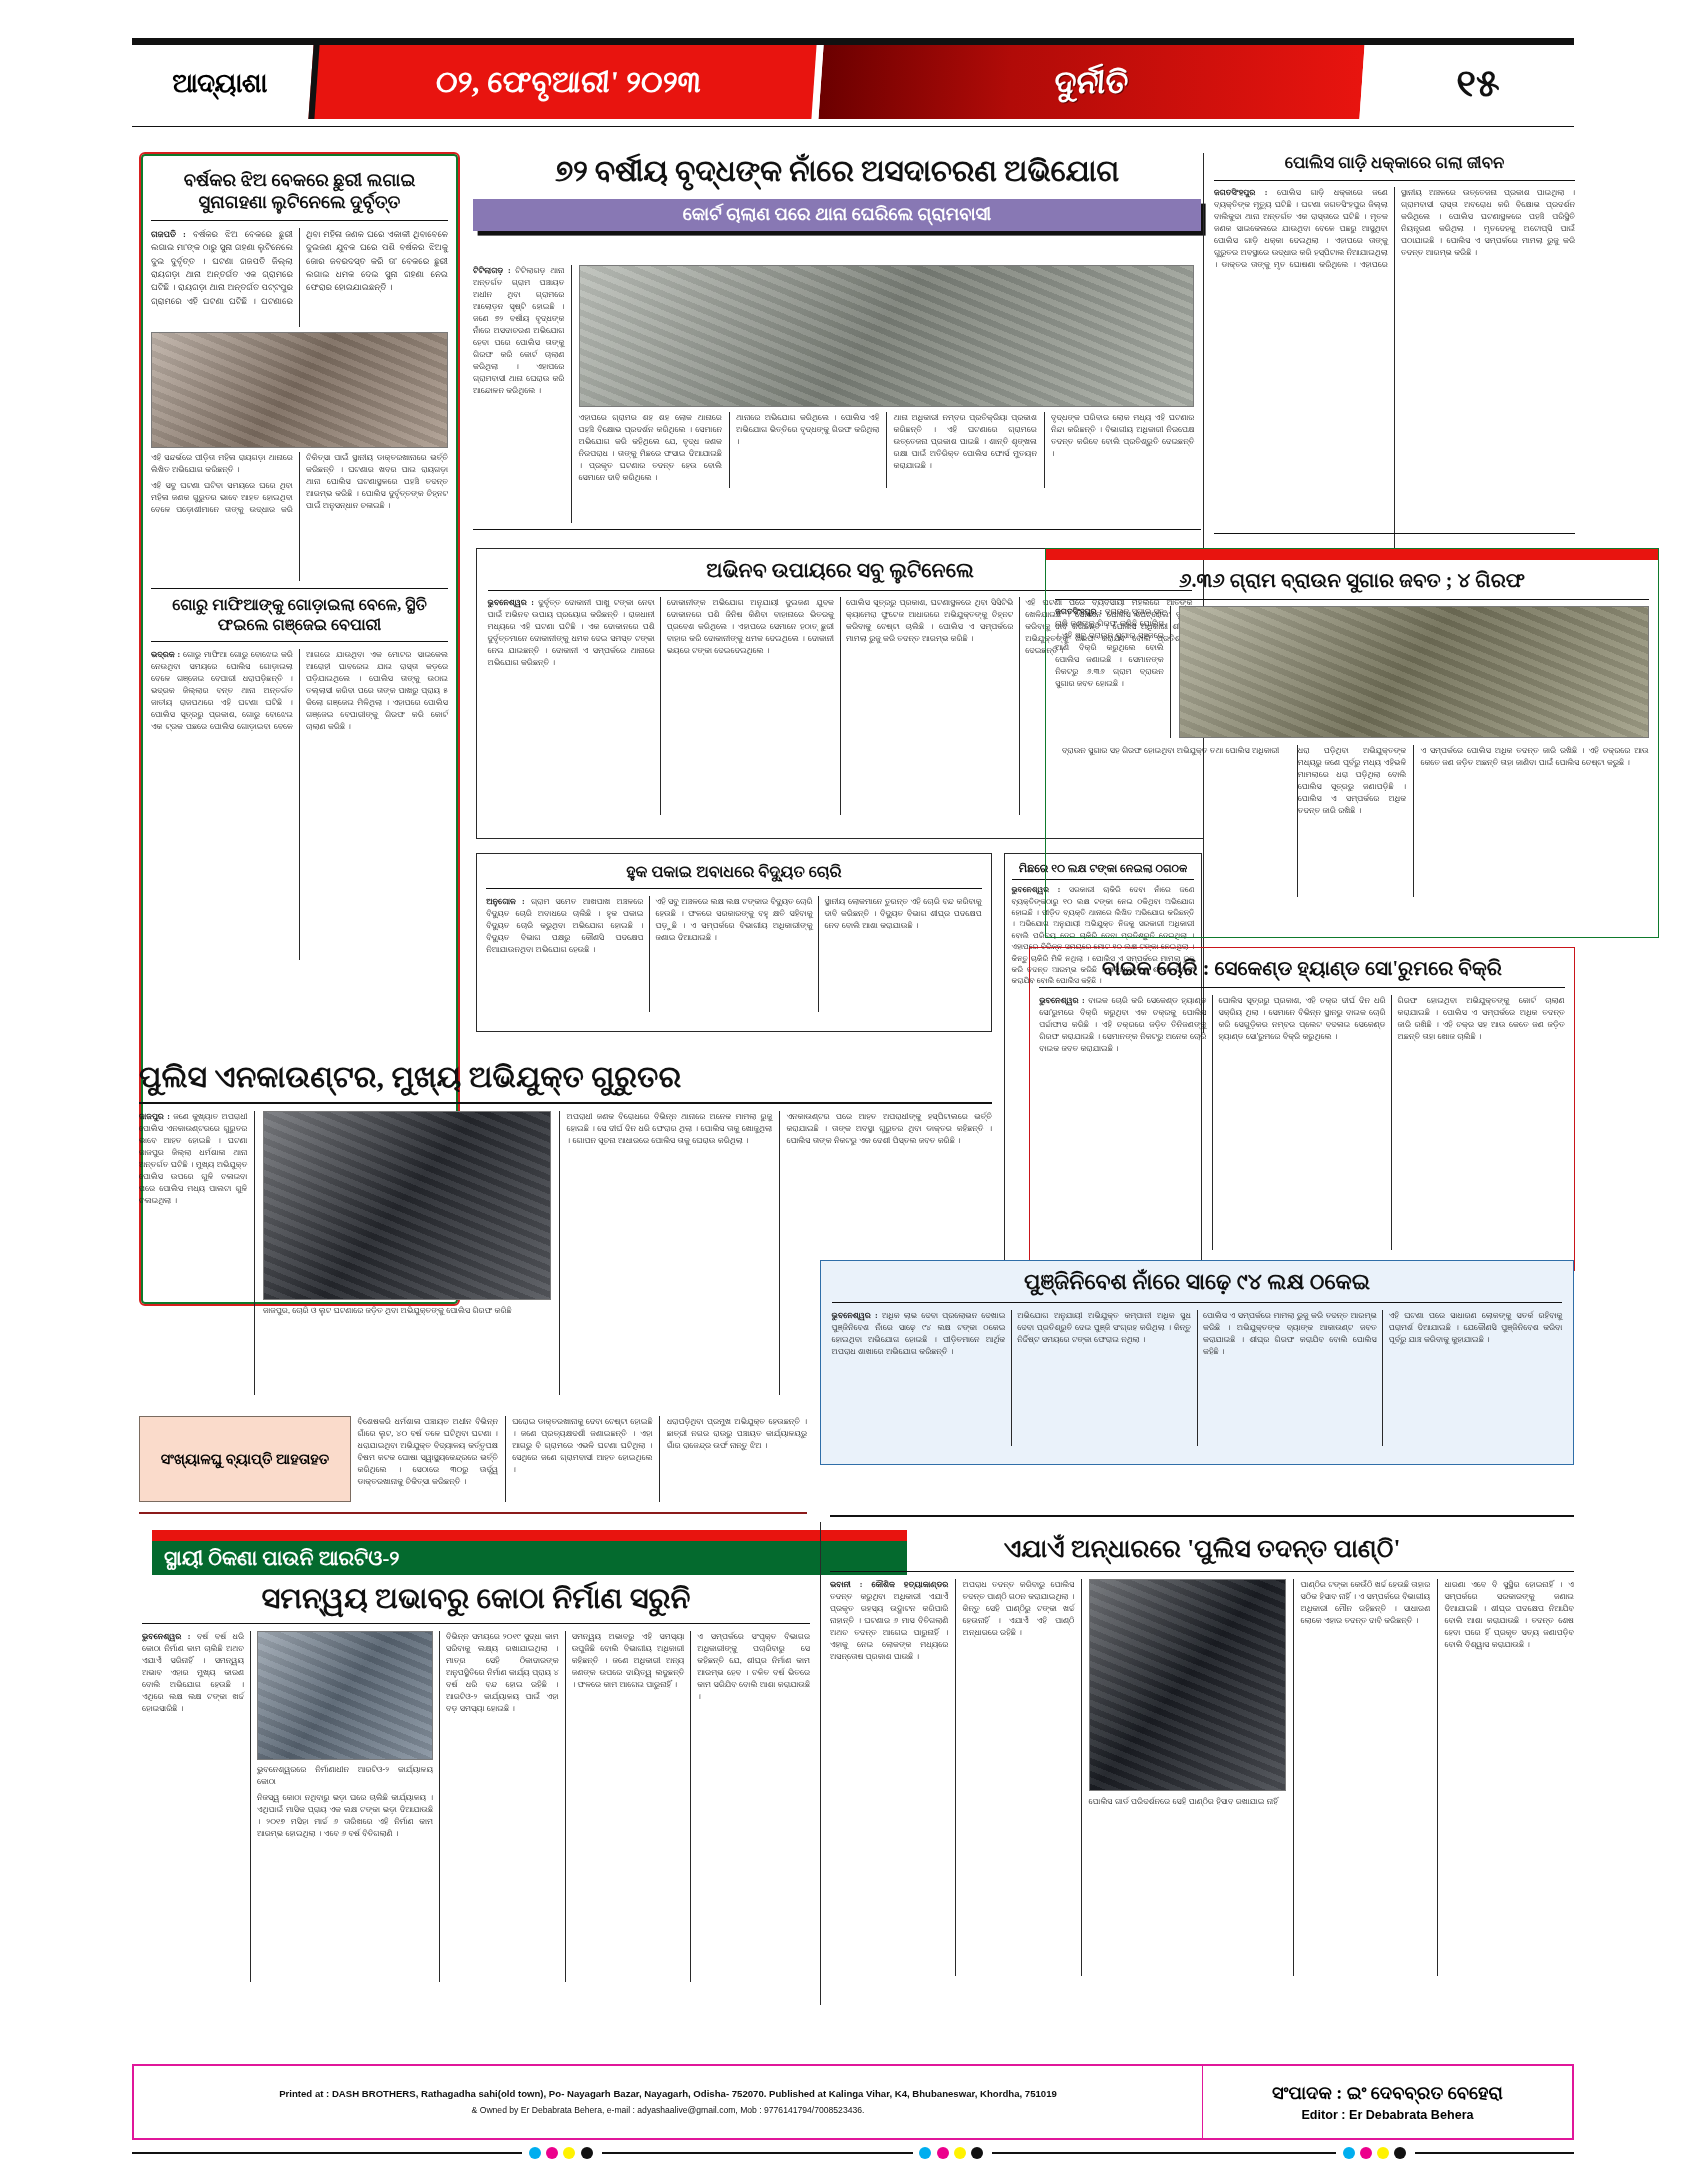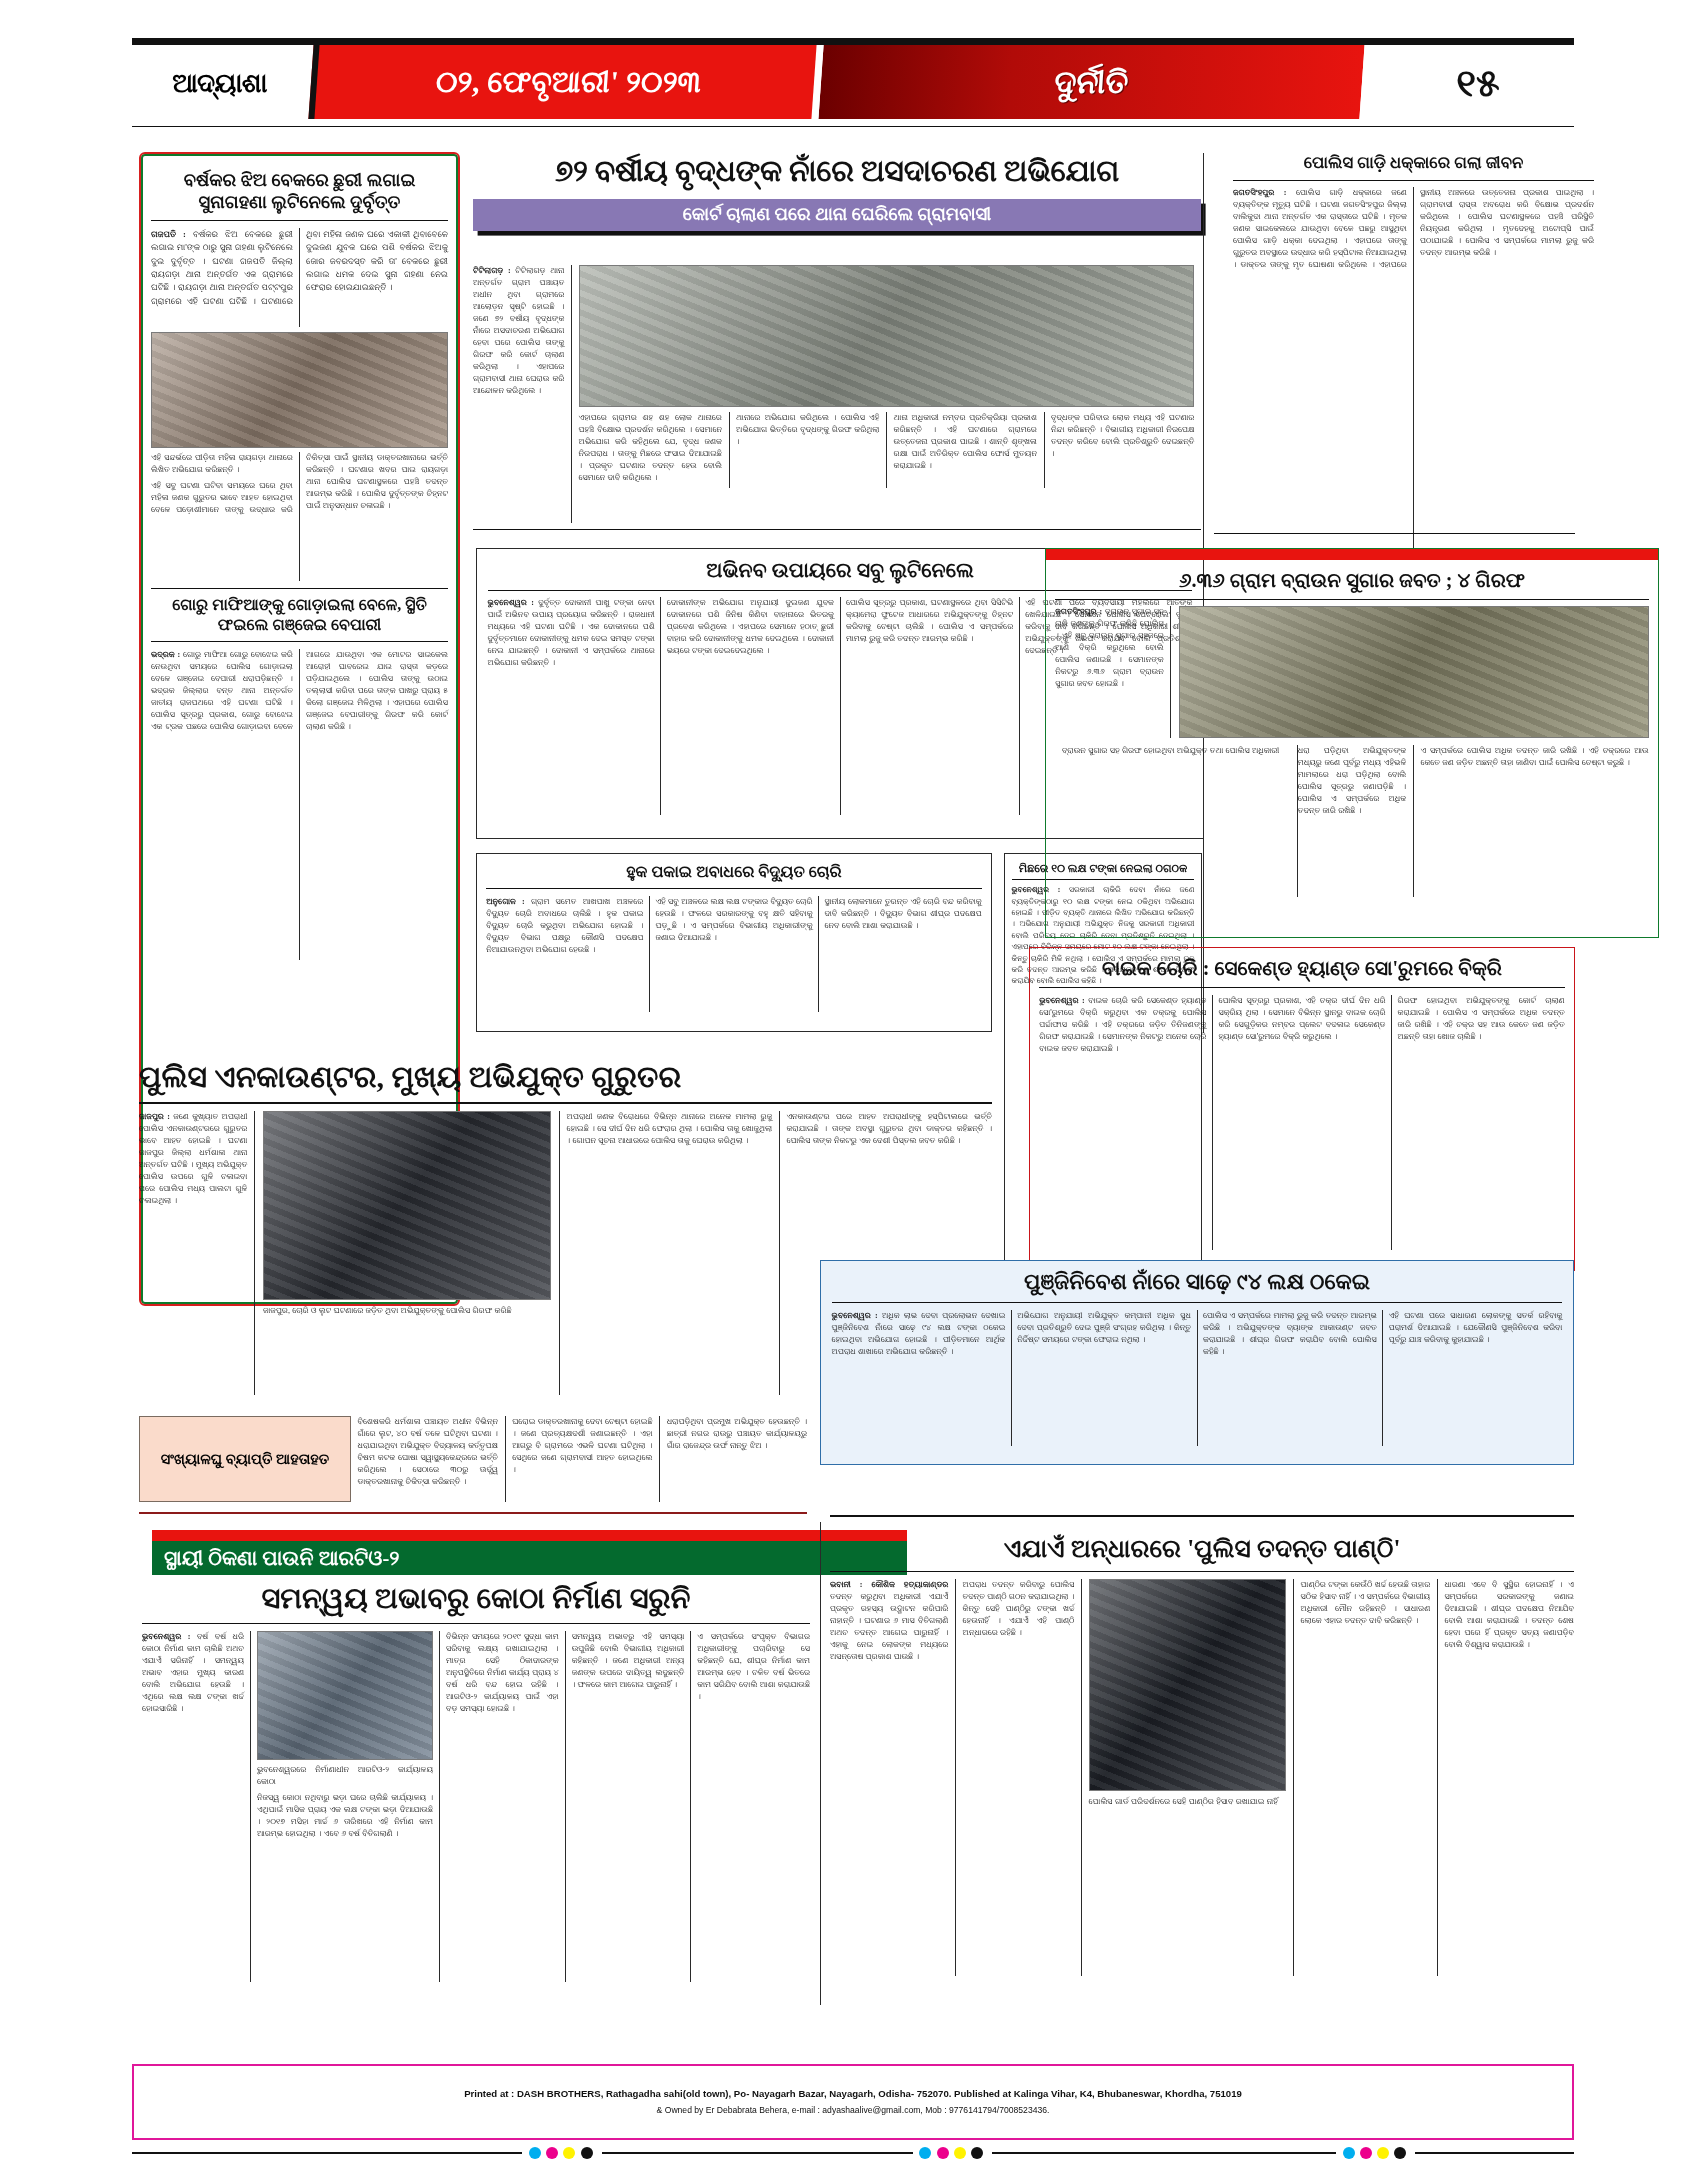--- a/index.html
+++ b/index.html
@@ -99,21 +99,21 @@
   .lead { position:absolute; left:473px; top:153px; width:728px; }
   .lead-hl { font-size:30px; text-align:center; letter-spacing:-0.3px; }
   .lead-sub {
     margin-top:9.3px; background:#8878b4; color:#fff;
     font-family:"Liberation Serif", serif; font-weight:bold;
     font-size:18px; text-align:center; padding:5.3px 6.6px 6px;
     box-shadow:4.6px 4.6px 0 #111;
   }
 
   
-  .rt { position:absolute; left:1214px; top:153px; width:361px;margin-left:19px; }
+  .rt { position:absolute; left:1214px; top:153px; width:361px; }
   .rt-hl { font-size:16.5px; }
 
   
   .abh { position:absolute; left:476px; top:548px; width:728px; height:291px;
          border:0.7px solid #2a2a2a; padding:9.3px 10.6px 6.6px; }
   .abh-hl { font-size:20.5px; }
 
   
   .huq { position:absolute; left:476px; top:853px; width:516px; height:179px;
          border:0.7px solid #2a2a2a; padding:8px 9.3px 5.3px; }
@@ -446,20 +446,24 @@
       </div>
     </div>
   </div>
   <div class="vline" style="left:820px; top:1522px; height:483px;"></div>
 
   <div class="footer">
     <div class="footer-inner">
       <div class="foot-left">
         <div>Printed at : DASH BROTHERS, Rathagadha sahi(old town), Po- Nayagarh Bazar, Nayagarh, Odisha- 752070. Published at Kalinga Vihar, K4, Bhubaneswar, Khordha, 751019</div>
         <div class="small">&amp; Owned by Er Debabrata Behera, e-mail : adyashaalive@gmail.com, Mob : 9776141794/7008523436.</div>
+      </div>
+      <div class="foot-right">
+        <div class="ed">ସଂପାଦକ : ଇଂ ଦେବବ୍ରତ ବେହେରା</div>
+        <div class="ed2">Editor : Er Debabrata Behera</div>
       </div>
     </div>
   </div>
 
   <div class="cmyk">
     <div class="bar" style="left:0;    width:390px;"></div>
     <div class="dot" style="left:397px; background:#00aeef;"></div>
     <div class="dot" style="left:414px; background:#ec008c;"></div>
     <div class="dot" style="left:431px; background:#fff200;"></div>
     <div class="dot" style="left:449px; background:#111;"></div>

